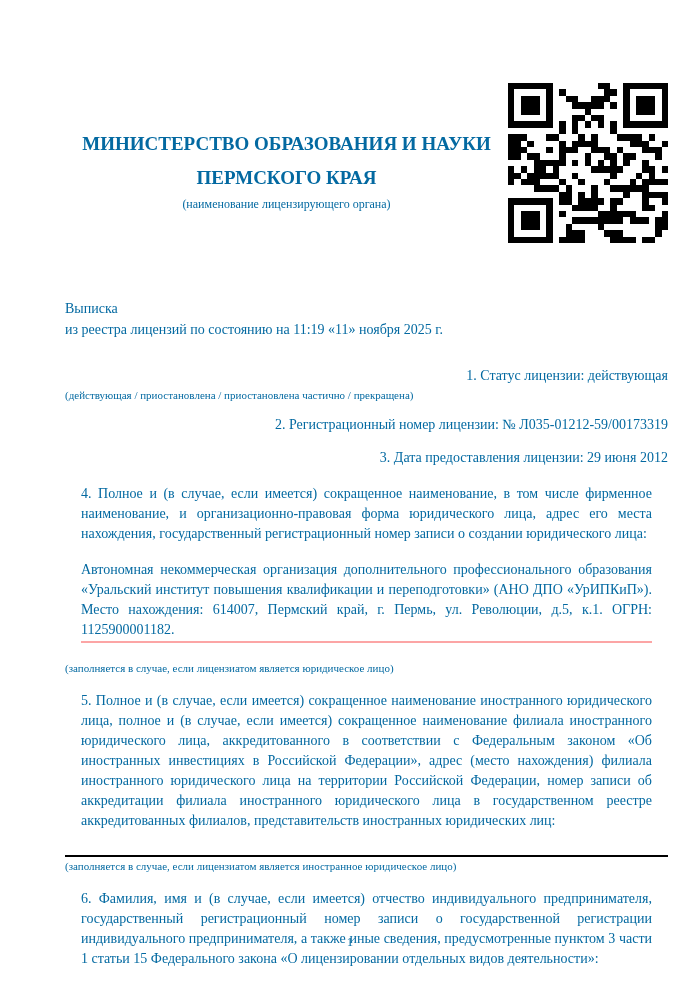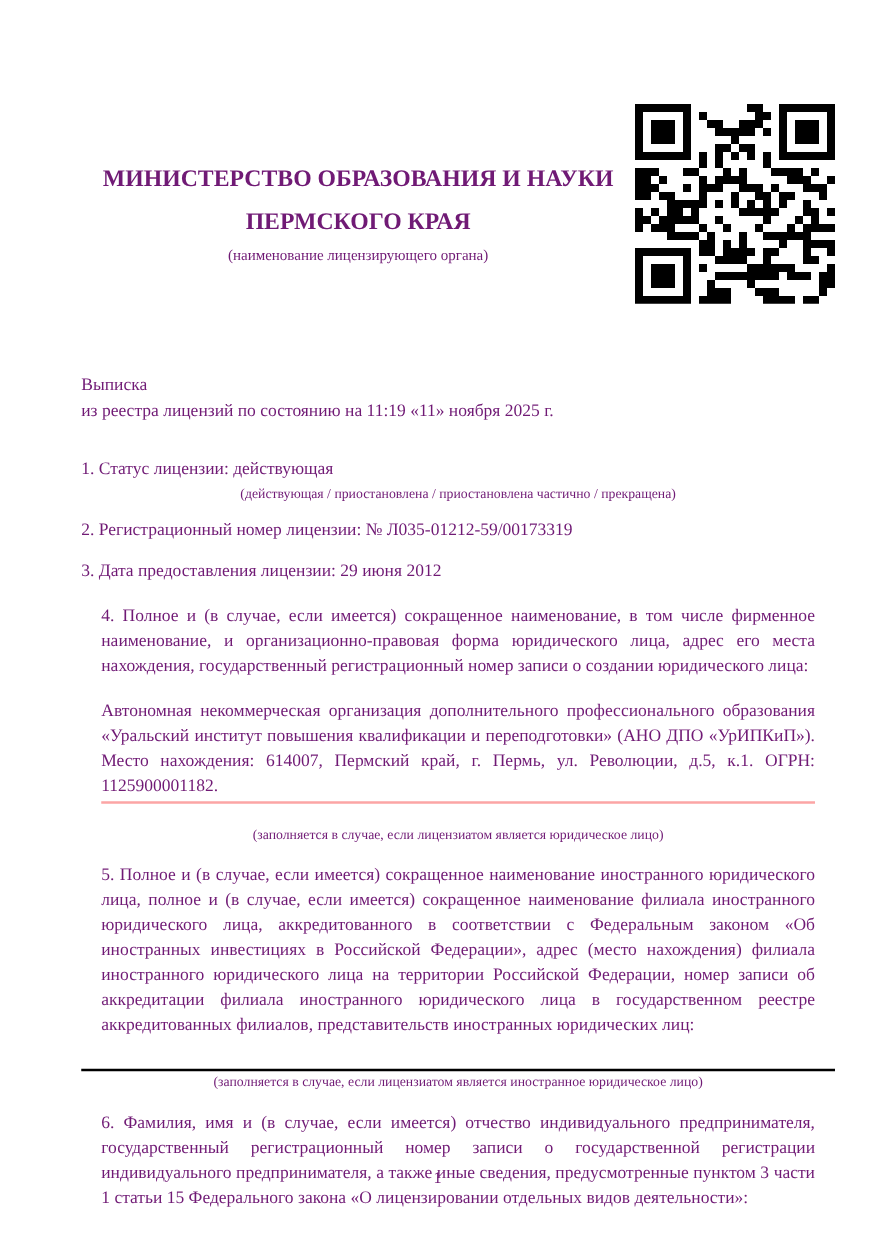--- a/index.html
+++ b/index.html
@@ -3,43 +3,43 @@
 <meta charset="utf-8">
 <style>
   html, body { margin: 0; padding: 0; background: #ffffff; }
   .page {
     position: relative;
     width: 700px;
     height: 989px;
     box-sizing: border-box;
     padding: 0 32px 0 65px;
     background: #ffffff;
-    color: #701a75;
+    color: #0369a1;
     font-family: "Liberation Serif", "DejaVu Serif", serif;
     overflow: hidden;
   }
   .header { display: flex; align-items: flex-start; padding-top: 83px; }
   .header-text { flex: 1 1 auto; text-align: center; padding-top: 44px; }
   .org-name { font-weight: bold; font-size: 19px; line-height: 34px; white-space: nowrap; }
   .org-caption { font-size: 12px; line-height: 12px; margin-top: 3px; }
   .qr-box { flex: 0 0 auto; width: 160px; height: 160px; }
   .qr-box svg { display: block; width: 160px; height: 160px; shape-rendering: crispEdges; fill: #000; }
 
   .title-block { margin-top: 55px; font-size: 14px; line-height: 21px; }
 
   .item { font-size: 14px; line-height: 20px; }
   .mt-lg { margin-top: 26px; }
   .mt { margin-top: 13px; }
   .para { margin: 16px; text-align: justify; }
-  .line-text { white-space: nowrap; }
+  .line-text { white-space: nowrap; text-align: right; }
   .fill-value { border-bottom: 2px solid #fca5a5; padding-bottom: 1px; }
   .blank-fill { border-bottom: 2px solid #000; height: 8px; }
   .blank-fill.tall { height: 16px; }
   .fill-caption, .sub-caption {
-    text-align: center; font-size: 11px; line-height: 14px; padding-top: 2px;
+    text-align: left; font-size: 11px; line-height: 14px; padding-top: 2px;
   }
   .footer-page {
     position: absolute; left: 0; right: 0; bottom: 40px;
     text-align: center; font-size: 13px; line-height: 15px;
   }
 </style>
 </head>
 <body>
 
 <div class="page">

